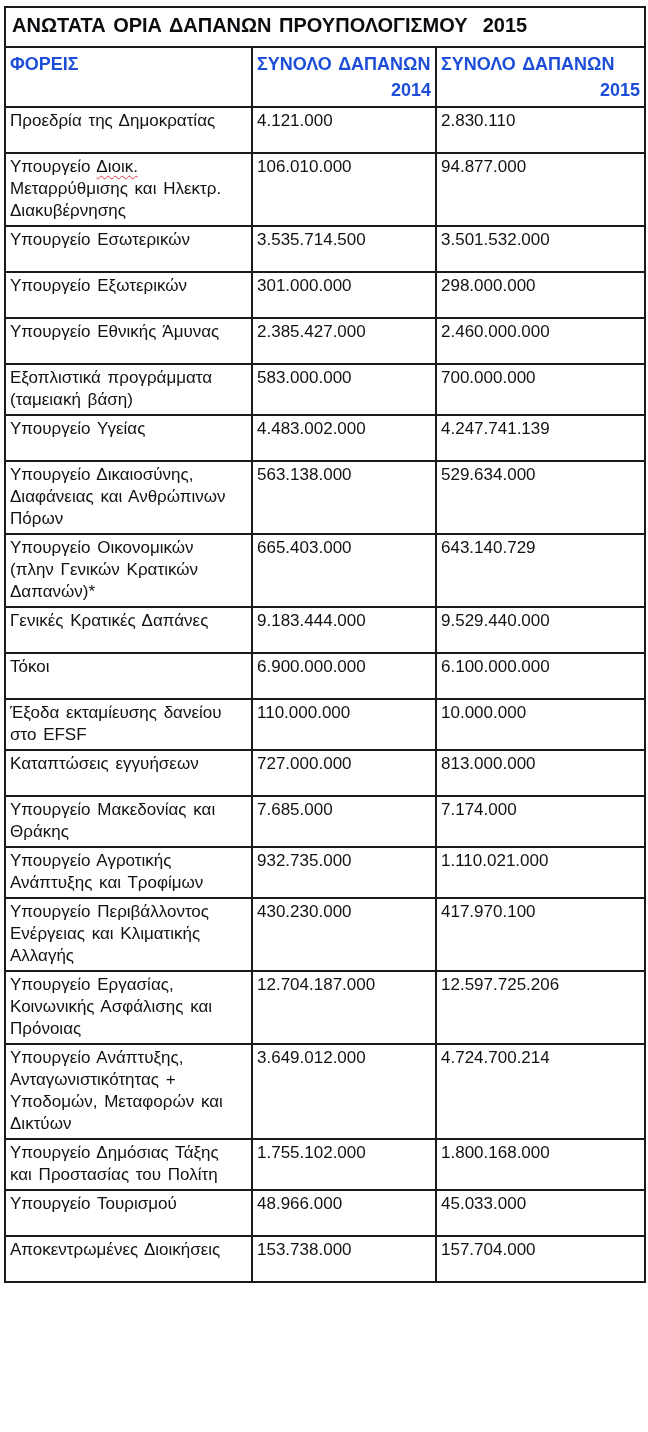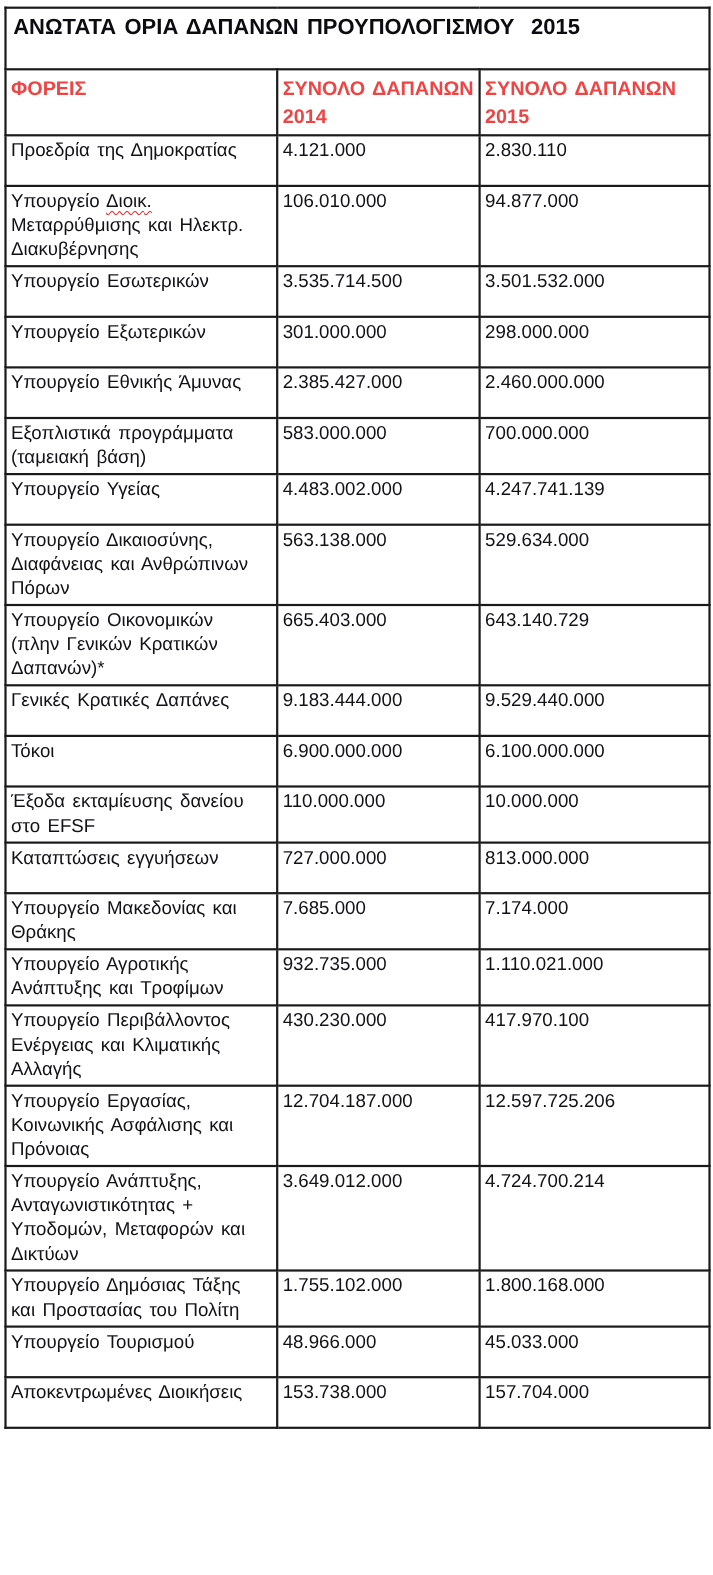--- a/index.html
+++ b/index.html
@@ -30,37 +30,37 @@
     border: 2px solid #1a1a1a;
     vertical-align: top;
     text-align: left;
     font-size: 17px;
     line-height: 22px;
     word-spacing: 2px;
     padding: 2px 4px 3px 4px;
     background: #ffffff;
   }
   td.title-cell {
-    height: 56px;
+    height: 40px;
     font-size: 20px;
     line-height: 25px;
     font-weight: bold;
     color: #0c0c10;
     padding: 5px 6px 4px 6px;
     white-space: pre-wrap;
   }
   th {
     height: 58px;
     font-size: 18px;
     line-height: 26px;
     font-weight: bold;
-    color: #ef4444;
+    color: #1d4ed8;
     padding-top: 3px;
   }
-  th .yr { display: block; }
+  th .yr { display: block; text-align: right; }
   td { height: 46px; }
   td.entity { padding-right: 14px; border-radius: 23px; }
   .spellcheck {
     text-decoration: underline;
     text-decoration-style: wavy;
     text-decoration-color: #e03a3a;
     text-decoration-thickness: 1px;
     text-underline-offset: 3px;
   }
 </style>

